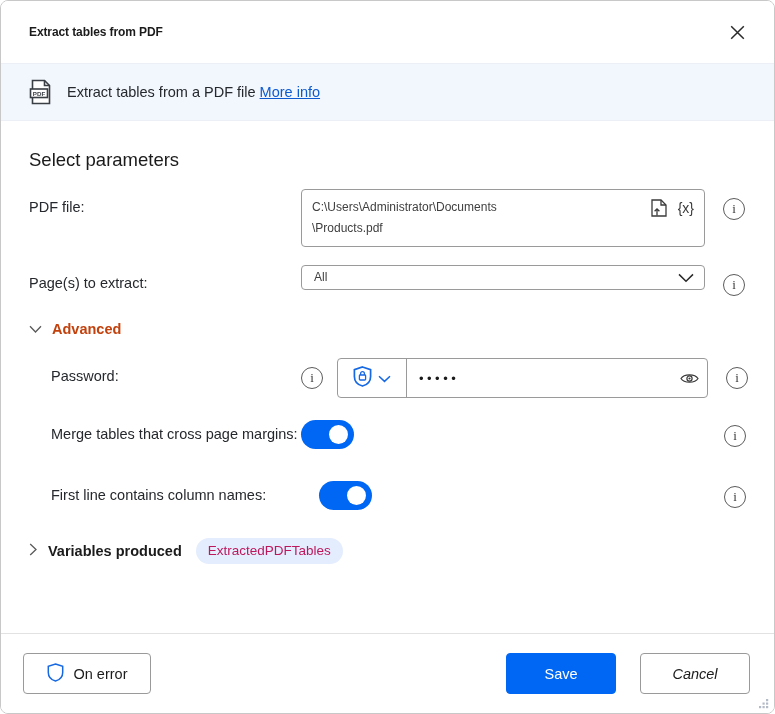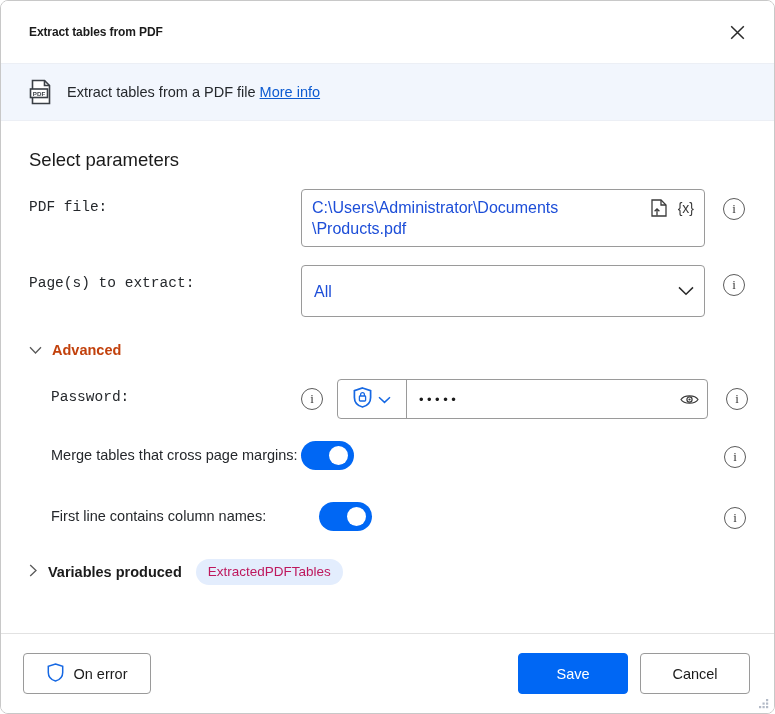--- a/index.html
+++ b/index.html
@@ -100,42 +100,41 @@
     align-items: flex-start;
     margin-top: 18px;
   }
   .row-label {
     font-size: 14.5px;
     color: #25282c;
     width: 272px;
     flex: 0 0 272px;
     padding-top: 8px;
     line-height: 21px;
-    font-family: Liberation Mono, monospace;
   }
   .row-label.indent { padding-left: 22px; width: 250px; flex-basis: 250px; }
 
   
   .field {
     position: relative;
     box-sizing: border-box;
     border: 1px solid #9a9a9a;
     border-radius: 4px;
     background: #ffffff;
     display: flex;
     align-items: flex-start;
   }
   .field-pdf {
     width: 404px;
     min-height: 52px;
     padding: 7px 74px 7px 10px;
   }
   .field-value {
-    font-size: 16px;
-    color: #1d4ed8;
+    font-size: 12px;
+    color: #404040;
     line-height: 21px;
     word-break: break-all;
     white-space: pre-line;
   }
   .field-icons {
     position: absolute;
     right: 8px;
     top: 6px;
     display: flex;
     align-items: center;
@@ -149,21 +148,21 @@
   .varx {
     font-size: 14px;
     color: #3a3a3a;
     cursor: pointer;
     padding: 0 2px;
     font-family: "Liberation Sans", sans-serif;
   }
 
   .field-combo {
     width: 404px;
-    height: 52px;
+    height: 25px;
     align-items: center;
     padding: 0 34px 0 12px;
   }
   .combo-chevron {
     position: absolute;
     right: 10px; top: 0; bottom: 0;
     display: flex; align-items: center;
     cursor: pointer;
   }
 
@@ -334,21 +333,21 @@
     padding: 0 18px;
   }
   .btn-onerror { gap: 10px; width: 128px; }
   .btn-save {
     width: 110px;
     background: #0067f4;
     border-color: #0067f4;
     color: #ffffff;
     margin-left: auto;
   }
-  .btn-cancel { width: 110px; margin-left: 12px; }
+  .btn-cancel { width: 110px; margin-left: 24px; font-style: italic; }
 
   .grip {
     position: absolute;
     right: 5px;
     bottom: 4px;
     width: 14px;
     height: 14px;
     opacity: 0.75;
   }
 </style>

